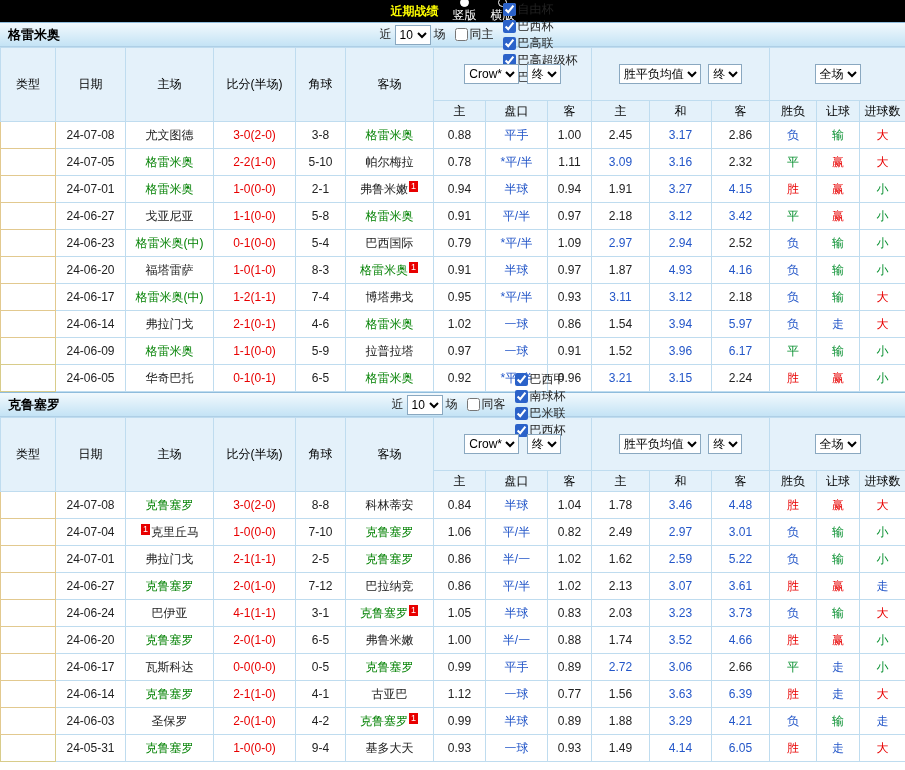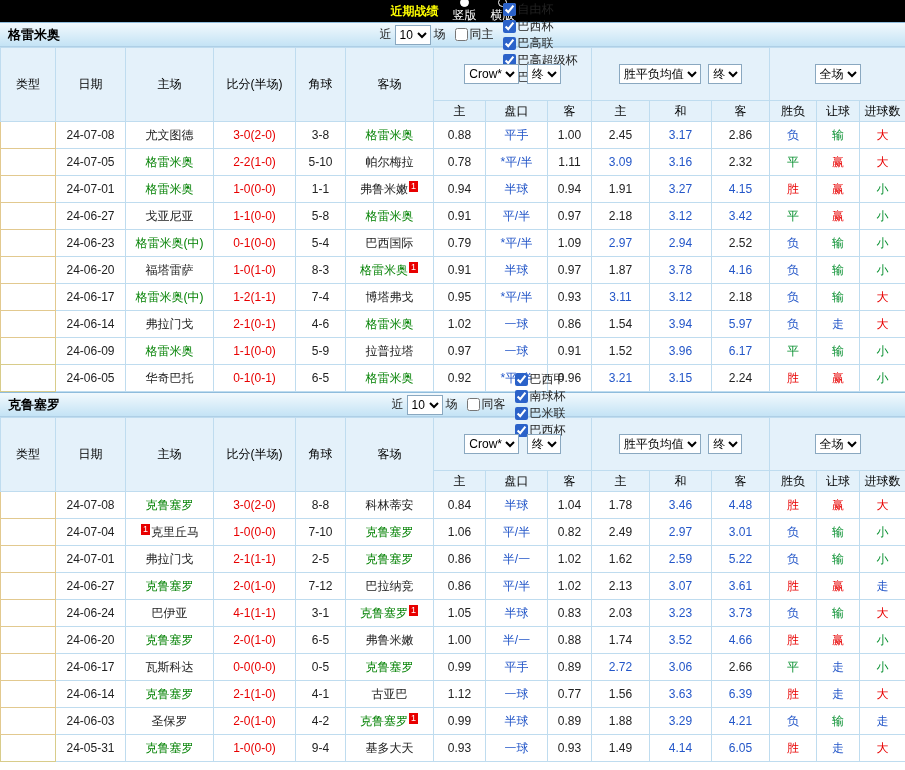--- a/index.html
+++ b/index.html
@@ -194,21 +194,21 @@
           <td class="c-k">2.32</td>
           <td class="c-g">平</td>
           <td class="c-r">赢</td>
           <td class="c-r">大</td>
         </tr>
         <tr>
           <td class="type-league">巴西甲</td>
           <td>24-07-01</td>
           <td><span class="team-focus">格雷米奥</span></td>
           <td class="c-r">1-0(0-0)</td>
-          <td>1-1</td>
+          <td>2-1</td>
           <td><span>弗鲁米嫩</span><span class="badge1">1</span></td>
           <td class="c-k">0.94</td>
           <td class="c-b">半球</td>
           <td class="c-k">0.94</td>
           <td class="c-k">1.91</td>
           <td class="c-b">3.27</td>
           <td class="c-b">4.15</td>
           <td class="c-r">胜</td>
           <td class="c-r">赢</td>
           <td class="c-g">小</td>
@@ -251,21 +251,21 @@
           <td class="type-league">巴西甲</td>
           <td>24-06-20</td>
           <td><span>福塔雷萨</span></td>
           <td class="c-r">1-0(1-0)</td>
           <td>8-3</td>
           <td><span class="team-focus">格雷米奥</span><span class="badge1">1</span></td>
           <td class="c-k">0.91</td>
           <td class="c-b">半球</td>
           <td class="c-k">0.97</td>
           <td class="c-k">1.87</td>
-          <td class="c-b">3.78</td>
+          <td class="c-b">4.93</td>
           <td class="c-b">4.16</td>
           <td class="c-b">负</td>
           <td class="c-g">输</td>
           <td class="c-g">小</td>
         </tr>
         <tr>
           <td class="type-league">巴西甲</td>
           <td>24-06-17</td>
           <td><span class="team-focus">格雷米奥(中)</span></td>
           <td class="c-r">1-2(1-1)</td>

